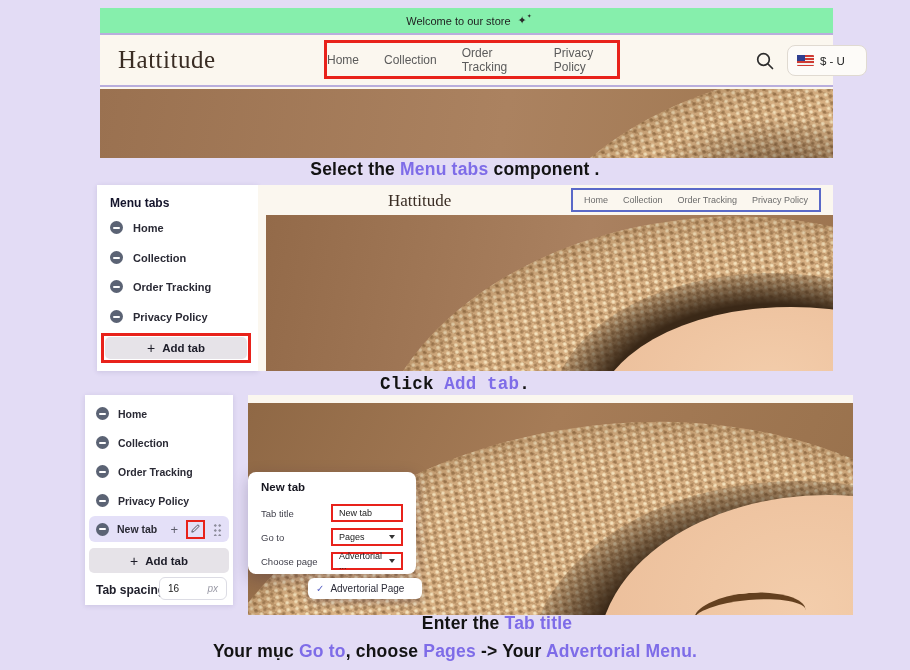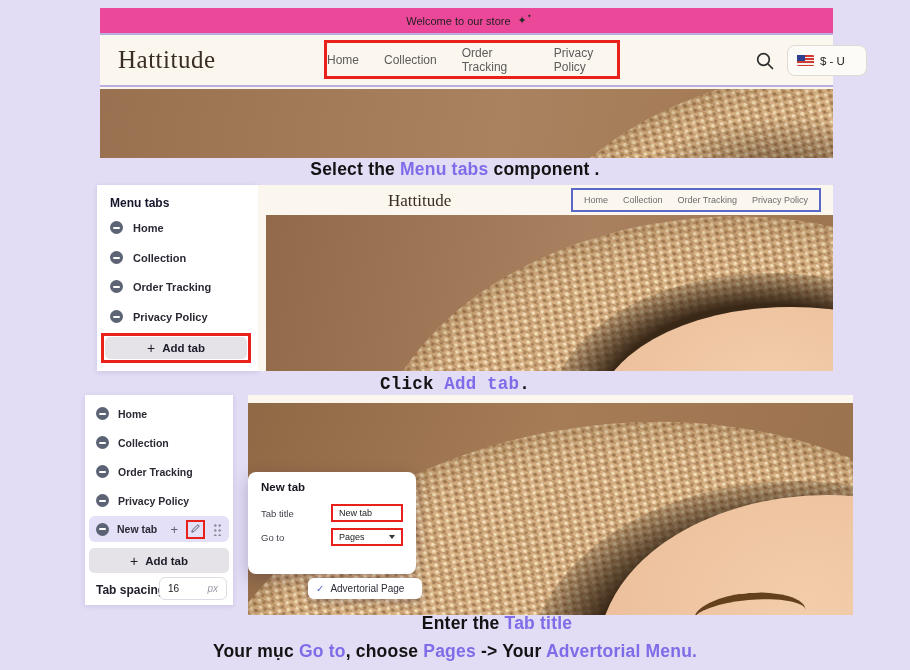--- a/index.html
+++ b/index.html
@@ -8,21 +8,21 @@
     position: relative;
     background: #e3dcf5;
     font-family: "Liberation Sans", sans-serif;
     overflow: hidden;
   }
   .abs { position: absolute; }
 
   
   .p1 { left: 100px; top: 8px; width: 733px; height: 150px; background: #fbf7ef; }
   .banner {
-    height: 27px; background: #ec4899; border-bottom: 2px solid #b9aedd;
+    height: 27px; background: #86efac; border-bottom: 2px solid #b9aedd;
     display: flex; align-items: center; justify-content: center; gap: 7px;
     font-size: 11px; color: #1e1e1e;
   }
   .sparkle { position: relative; font-size: 11px; color: #2a2a2a; }
   .sparkle .s2 { position: absolute; font-size: 6px; right: -5px; top: -2px; }
   .shop-header { position: relative; height: 52px; border-bottom: 2px solid #b9aedd; background: #fbf7ef; }
   .logo1 {
     position: absolute; left: 18px; top: 11px;
     font-family: "Liberation Serif", serif; font-size: 25px; color: #3a2d24; letter-spacing: .5px;
   }
@@ -276,20 +276,27 @@
     <span class="plabel">Tab title</span>
     <span class="pctl">New tab</span>
   </div>
   <div class="prow prow2">
     <span class="plabel">Go to</span>
     <span class="pctl pselect">
       <span>Pages</span>
       <span class="chev"></span>
     </span>
   </div>
+  <div class="prow prow3">
+    <span class="plabel">Choose page</span>
+    <span class="pctl pselect">
+      <span>Advertorial ...</span>
+      <span class="chev"></span>
+    </span>
+  </div>
 </div>
 
 <div class="abs ditem">
   <span class="check">✓</span>
   <span>Advertorial Page</span>
 </div>
 
 <div class="cap cap3">
   <span>Enter the </span><span class="ac">Tab title</span>
 </div>

